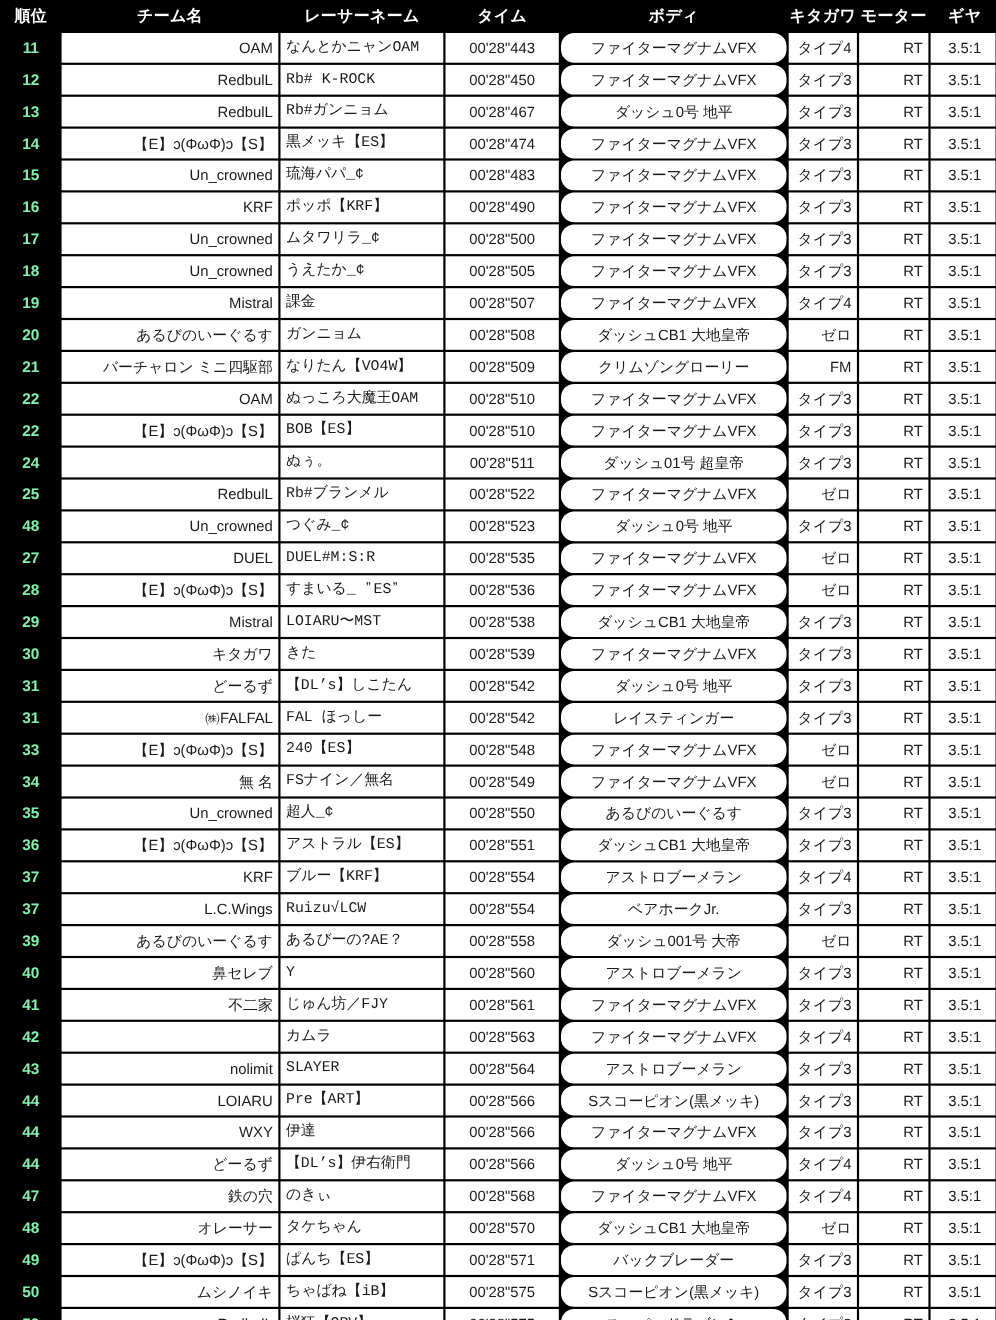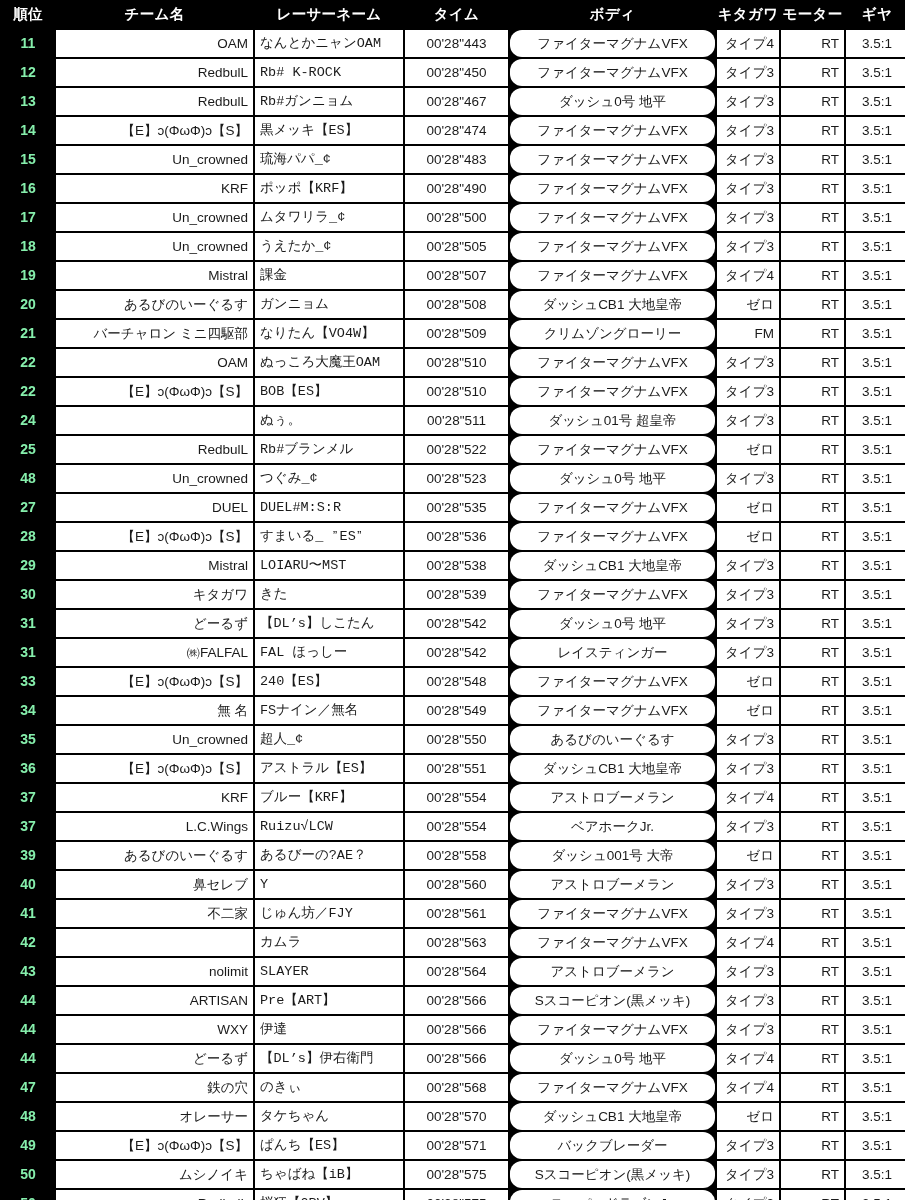--- a/index.html
+++ b/index.html
@@ -443,21 +443,21 @@
           <td class="team">nolimit</td>
           <td class="racer">SLAYER</td>
           <td class="time">00'28"564</td>
           <td class="bodycol">アストロブーメラン</td>
           <td class="chassis">タイプ3</td>
           <td class="motor">RT</td>
           <td class="gear">3.5:1</td>
         </tr>
         <tr>
           <td class="rank">44</td>
-          <td class="team">ARTISAN</td>
+          <td class="team">LOIARU</td>
           <td class="racer">Pre【ART】</td>
           <td class="time">00'28"566</td>
           <td class="bodycol">Sスコーピオン(黒メッキ)</td>
           <td class="chassis">タイプ3</td>
           <td class="motor">RT</td>
           <td class="gear">3.5:1</td>
         </tr>
         <tr>
           <td class="rank">44</td>
           <td class="team">WXY</td>

